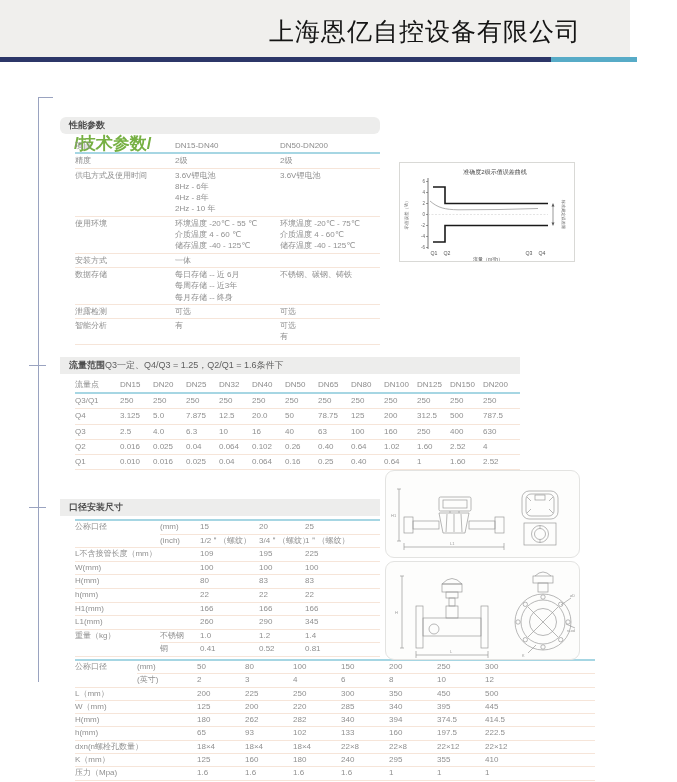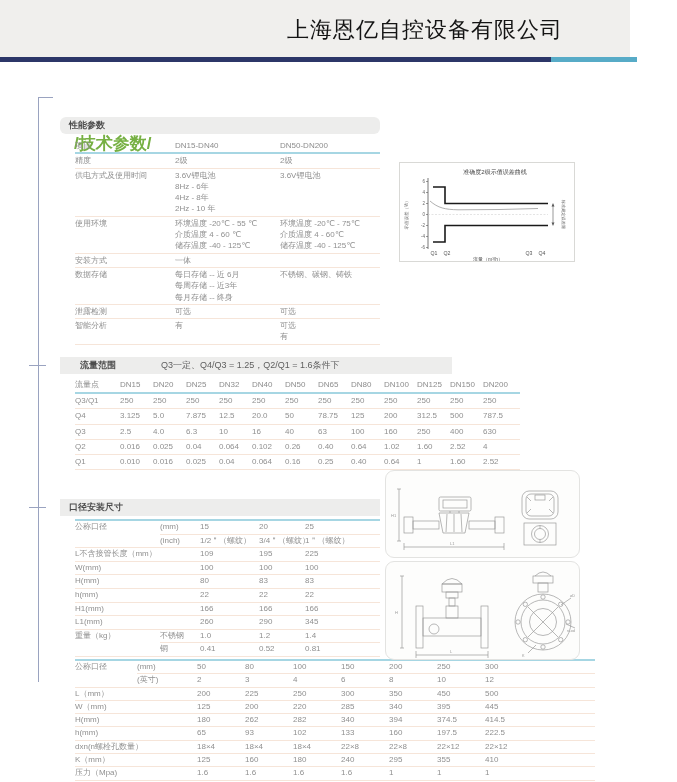--- a/index.html
+++ b/index.html
@@ -2,38 +2,38 @@
 <html><head>
 <meta charset="utf-8">
 <style>
   * { margin:0; padding:0; box-sizing:border-box; }
   html,body { background:#ffffff; }
   body { font-family:"Liberation Sans","DejaVu Sans",sans-serif; }
   .page { position:relative; width:677px; height:782px; background:#fff; overflow:hidden; }
 
   .topband { position:absolute; left:0; top:0; width:630px; height:57px; background:#f0efed; }
   .company { position:absolute; left:220px; top:15px; width:410px; text-align:center;
-             font-family:"Liberation Serif","DejaVu Serif",serif; font-size:22px; color:#141414; letter-spacing:1px; }
+             font-family:"Liberation Serif","DejaVu Serif",serif; font-size:25px; color:#141414; letter-spacing:1px; }
   .navybar { position:absolute; left:0; top:57px; width:551px; height:5px; background:#2c3668; }
   .tealbar { position:absolute; left:551px; top:57px; width:86px; height:5px; background:#57abc7; }
 
   .vline { position:absolute; left:38px; top:97px; width:1px; height:585px; background:#9aa3c0; }
   .tick  { position:absolute; height:1px; background:#9aa3c0; }
   .tick-top  { left:38px; top:97px; width:15px; }
   .tick-flow { left:29px; top:365px; width:17px; }
   .tick-dims { left:29px; top:507px; width:17px; }
 
   .heading-green { position:absolute; left:74px; top:92px; font-size:17px; font-weight:bold; color:#76b043;margin-top:40px; }
 
   .secbar { position:absolute; height:17px; background:#ededec; display:flex; align-items:center;
             font-size:9px; color:#4d4d4d; }
   .secbar .sec-label { font-weight:bold; padding-left:9px; white-space:nowrap; }
-  .secbar .sec-cond  { margin-left:45px; color:#5e5e5e; white-space:nowrap; }
+  .secbar .sec-cond  { color:#5e5e5e; white-space:nowrap; }
   .bar-perf { left:60px; top:117px; width:320px;border-radius:6px; }
-  .bar-flow { left:60px; top:357px; width:392px;padding-left:11px; }
+  .bar-flow { left:60px; top:357px; width:460px; }
   .bar-dims { left:60px; top:499px; width:320px; }
 
   table.doc-table { position:absolute; border-collapse:collapse; table-layout:fixed;
                     font-size:8px; color:#909090; }
   .doc-table td, .doc-table th { padding:1px 2px 1px 0; text-align:left; font-weight:normal;
                                  vertical-align:top; white-space:nowrap; }
   .doc-table thead th { border-bottom:2px solid #a6d6e3; color:#8d8d8d; }
   .doc-table tbody td { border-bottom:1px solid #f6e5d9; }
   .doc-table.topline  { border-top:2px solid #a6d6e3; }
 

